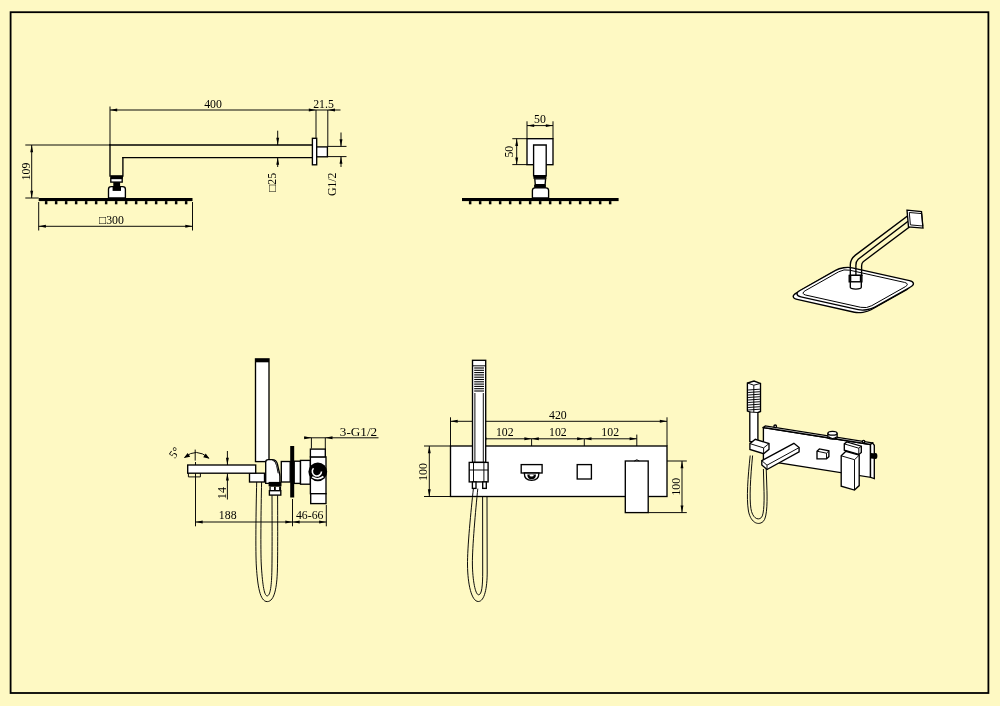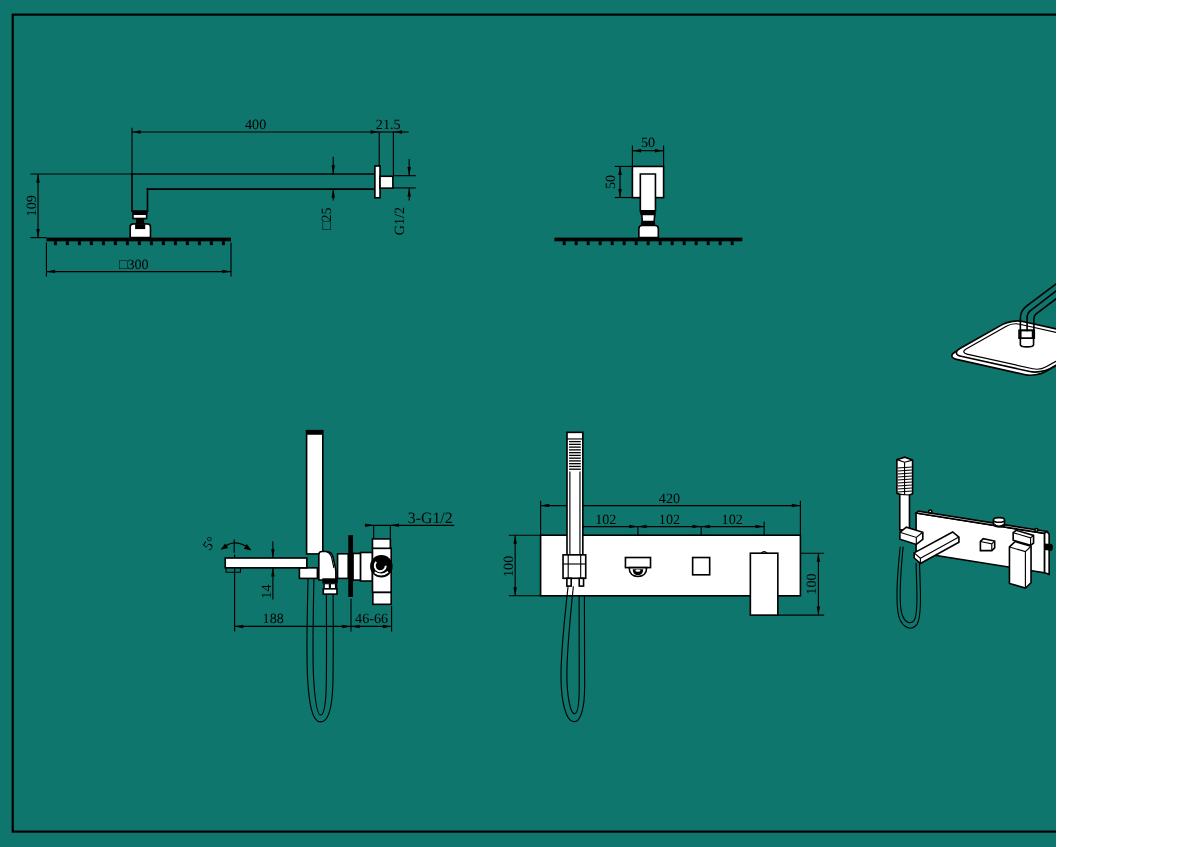--- a/index.html
+++ b/index.html
@@ -1,16 +1,16 @@
 <!DOCTYPE html>
 <html><head>
 <meta charset="utf-8">
 <style>
   html,body{margin:0;padding:0;background:#ffffff;}
-  .sheet{position:relative;width:880px;height:706px;background:#0f766e;overflow:hidden;}
+  .sheet{position:relative;width:1000px;height:706px;background:#fef9c3;overflow:hidden;}
   svg{display:block;}
   text{font-family:"Liberation Serif","DejaVu Serif",serif;fill:#000000;}
   .dim{font-size:11.8px;}
   .dimbig{font-size:13.2px;}
   .ln{stroke:#000;stroke-width:1.35;fill:none;stroke-linecap:square;}
   .lnw{stroke:#000;stroke-width:1.35;fill:#fff;}
   .thin{stroke:#000;stroke-width:0.95;fill:none;stroke-linecap:butt;}
   .blk{fill:#000;stroke:none;}
   .arw{fill:#000;stroke:none;}
 </style>

